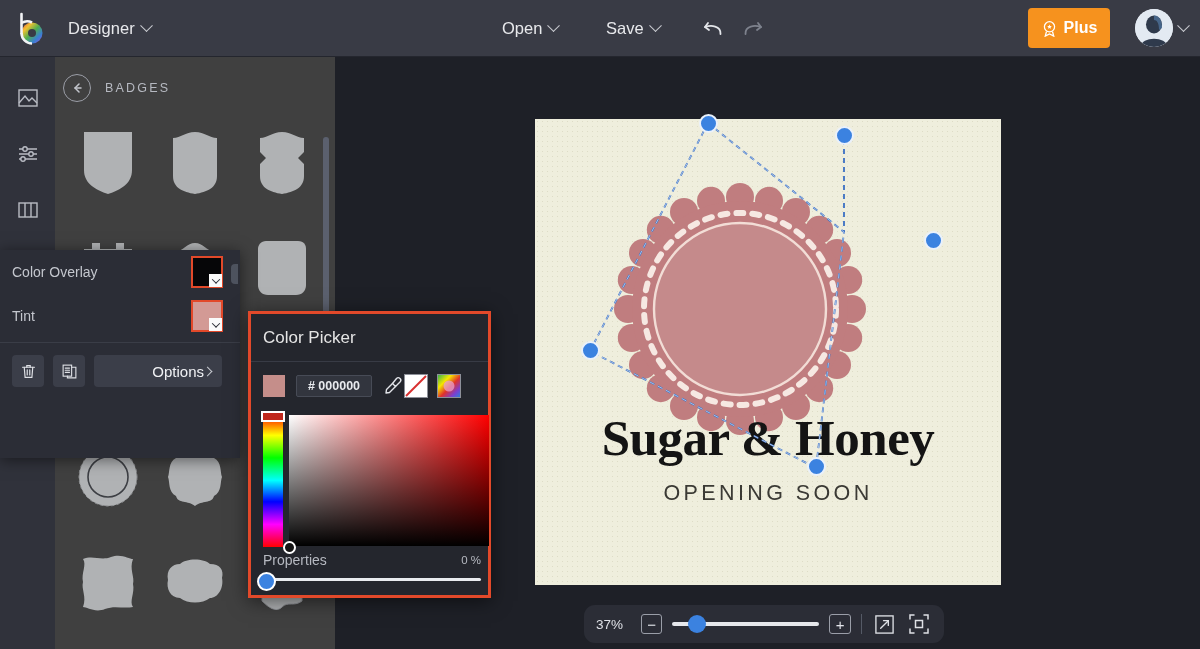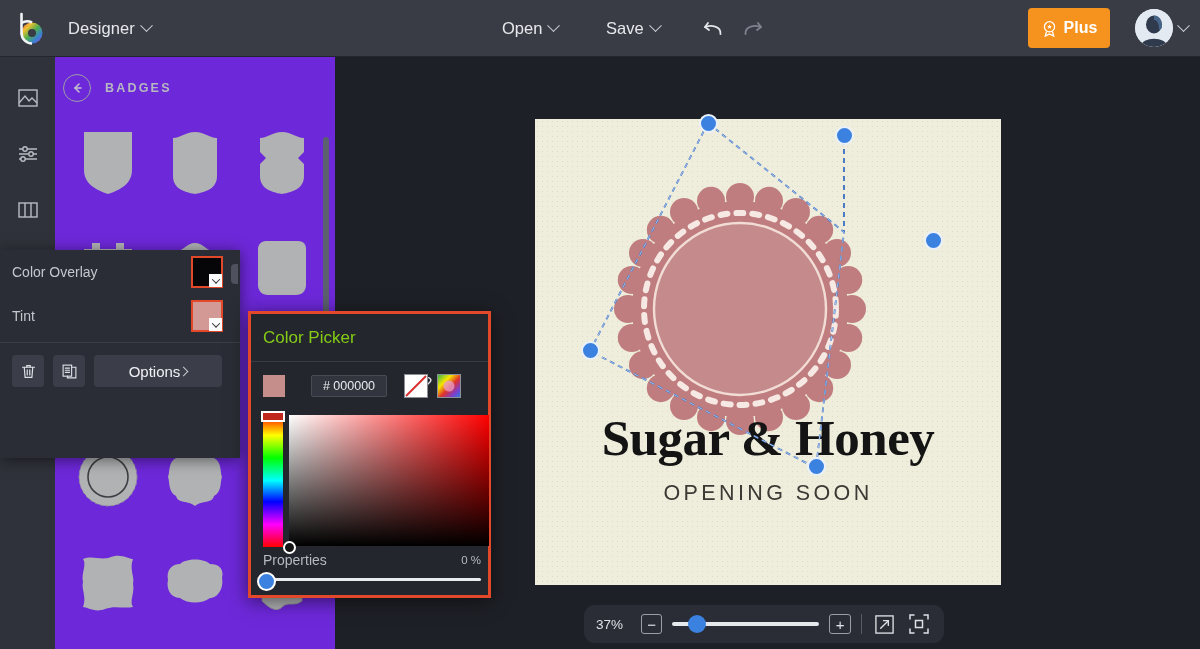--- a/index.html
+++ b/index.html
@@ -50,21 +50,21 @@
     background:#30323b; z-index:20;
   }
   .rail-ico{
     width:55px; height:46px; display:flex; align-items:center; justify-content:center;
     cursor:pointer; color:#b9bcc4;
   }
 
   
   #library{
     position:absolute; left:55px; top:57px; width:280px; height:592px;
-    background:#6d28d9; z-index:15; overflow:hidden;font-weight:bold;
+    background:#404040; z-index:15; overflow:hidden;
   }
   #lib-head{ height:62px; display:flex; align-items:center; padding-left:8px; gap:14px; }
   #back-btn{
     width:28px; height:28px; border:1.5px solid #9b9ea7; border-radius:50%;
     display:flex; align-items:center; justify-content:center; cursor:pointer; color:#c2c5cc;
   }
   #lib-title{ font-size:12.5px; letter-spacing:2.2px; color:#b6b9c1; }
   #lib-grid{
     display:grid; grid-template-columns:repeat(3,1fr); gap:4px 0;
     padding:0 10px; height:520px;
@@ -166,35 +166,35 @@
   #gp-tools{
     display:flex; align-items:center; gap:9px; padding:12px 0 0 12px;
     border-top:1px solid #3a3d47; margin-top:4px;
   }
   .tool-btn{
     width:32px; height:32px; background:#3b3e49; border-radius:4px;
     display:flex; align-items:center; justify-content:center; cursor:pointer; color:#dfe1e6;
   }
   #options-btn{
     width:128px; height:32px; background:#3b3e49; border-radius:4px;
-    display:flex; align-items:center; justify-content:center;
+    display:flex; align-items:center; justify-content:flex-end;
     padding:10px 11px; cursor:pointer; font-size:15px; color:#f0f1f4;
   }
   #options-btn .c{ width:7px;height:7px;border-right:1.7px solid #c7cad1;border-bottom:1.7px solid #c7cad1;transform:rotate(-45deg);}
 
   
   #picker{
     position:absolute; left:248px; top:311px; width:243px; height:287px;
     background:#24262d; border:3px solid #e2492a; z-index:60;
     box-shadow:0 3px 18px rgba(0,0,0,.55);
   }
   #cp-head{ height:48px; display:flex; align-items:center; padding-left:12px;
             border-bottom:1px solid #383b45; }
-  #cp-title{ font-size:17px; color:#84cc16; }
-  #cp-row1{ display:flex; align-items:center; padding:13px 0 0 12px; gap:26px; }
+  #cp-title{ font-size:17px; color:#e5e5e5; }
+  #cp-row1{ display:flex; align-items:center; padding:13px 0 0 12px; gap:11px;font-weight:bold; }
   #cp-preview{ width:22px; height:22px; background:#c58e8a; cursor:pointer; }
   #cp-hex{
     width:76px; height:22px; background:#32353e; border:1px solid #474b56;
     border-radius:2px; color:#e8eaee; font-size:12.5px;
     display:flex; align-items:center; justify-content:center; cursor:text;
   }
   #cp-eyedrop{ width:20px; height:20px; cursor:pointer; color:#dfe1e6; }
   #cp-none{
     position:absolute; right:60px; width:24px; height:24px; background:#fff;
     border:1px solid #8d9099; cursor:pointer;

